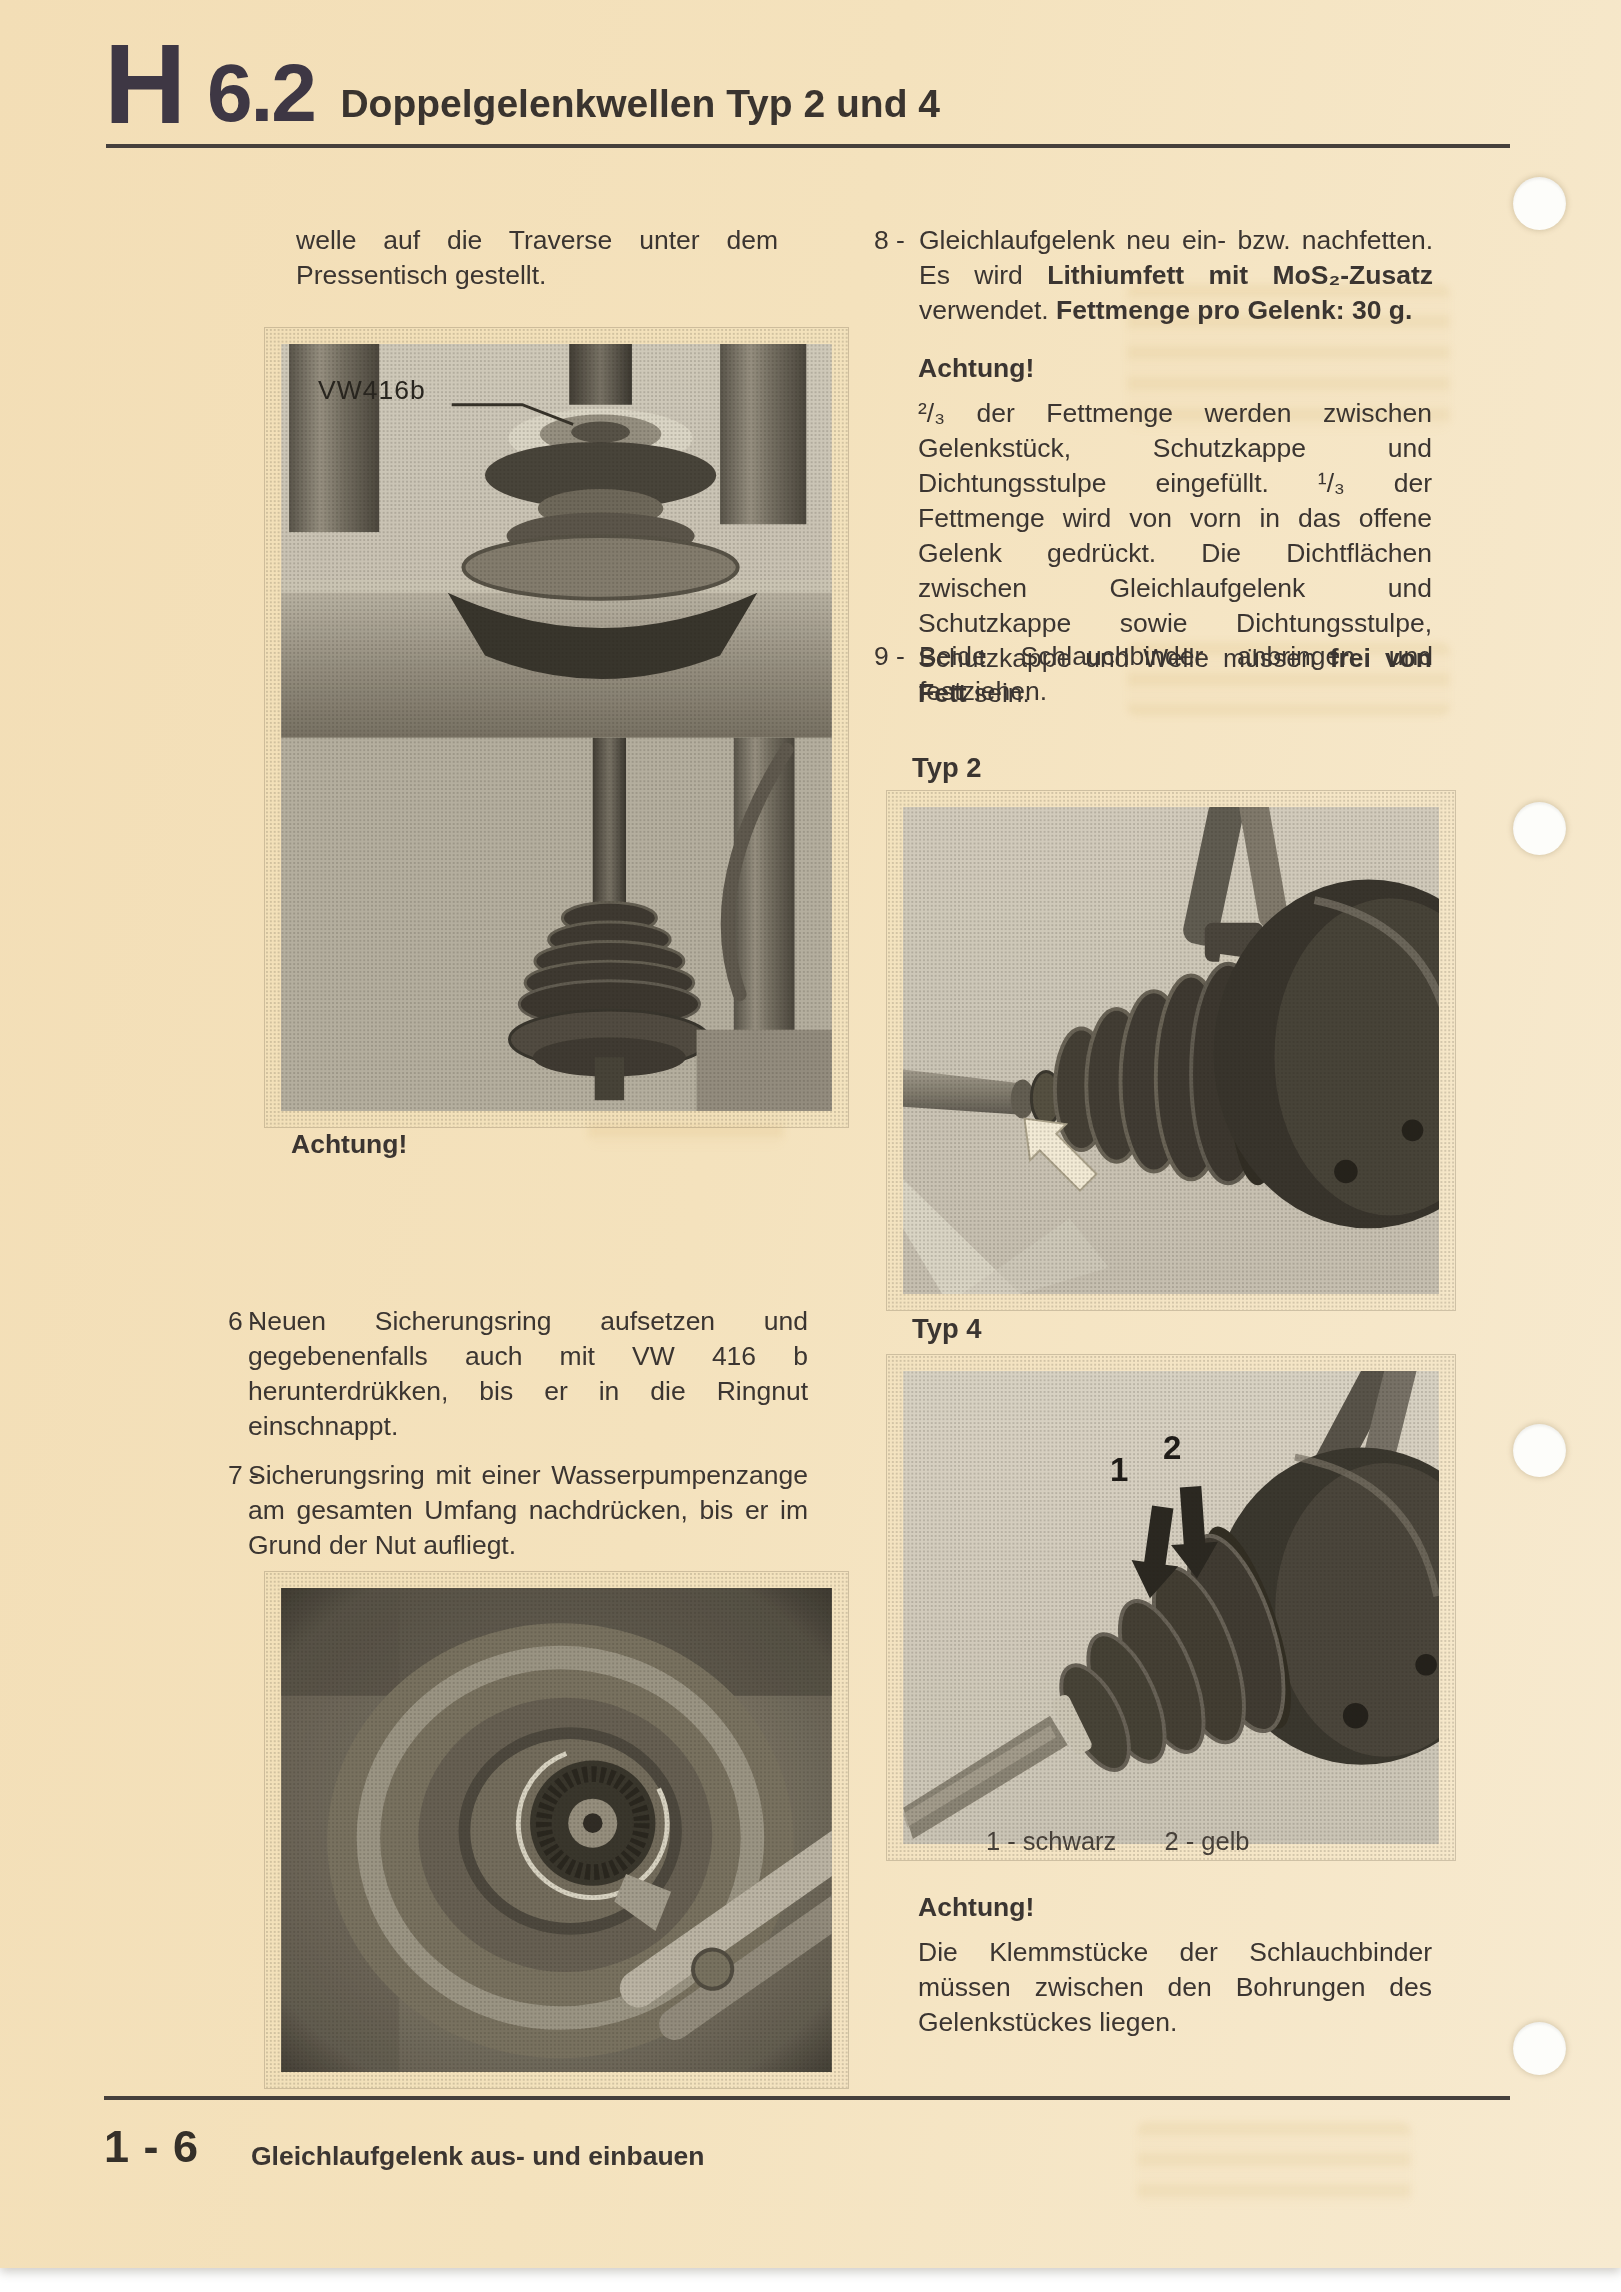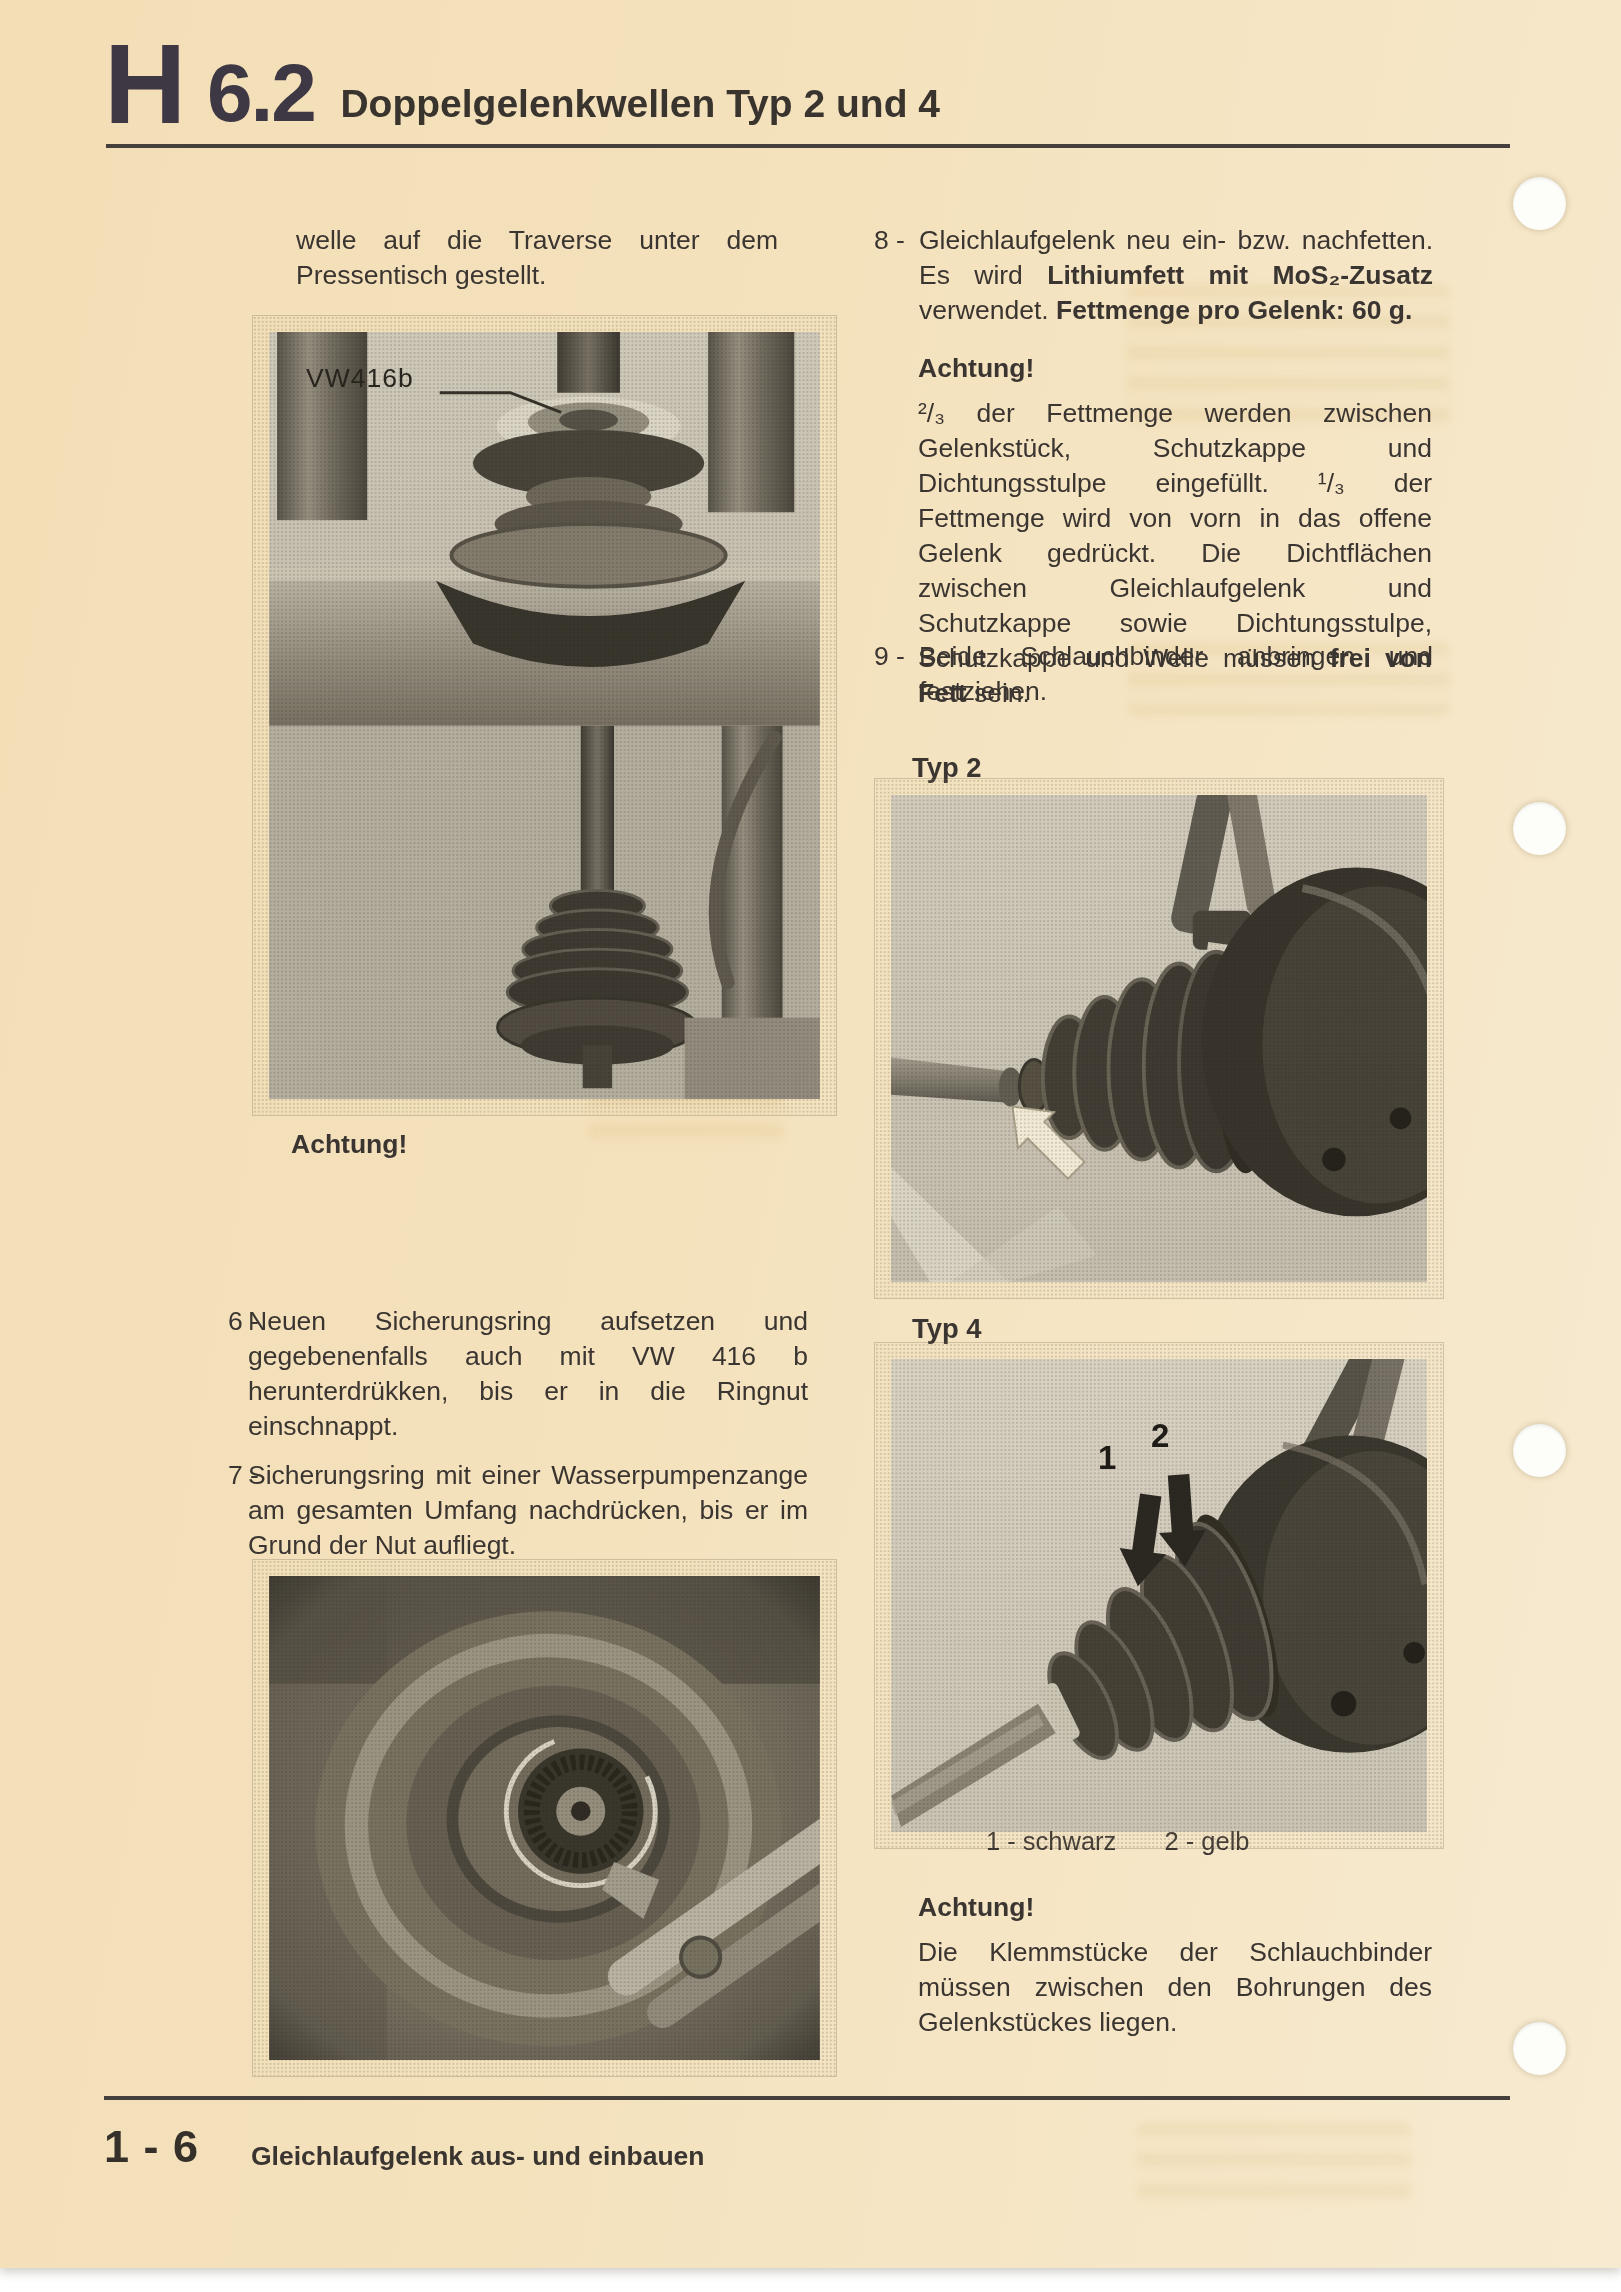--- a/index.html
+++ b/index.html
@@ -42,21 +42,21 @@
   .typ2{left:912px;top:735px;}
   .typ4{left:912px;top:1296px;}
   .caption{position:absolute;left:986px;top:1827px;font-size:25.5px;color:#3b3531;}
   .caption .cap-gap{margin-left:41px;}
   .a3{left:918px;top:1892px;}
   .w3{position:absolute;left:918px;top:1935px;width:514px;}
   
   .ftr-num{position:absolute;left:104px;top:2121px;font-size:45px;font-weight:bold;color:#353029;letter-spacing:1px;}
   .ftr-title{position:absolute;left:251px;top:2141px;font-size:26.5px;font-weight:bold;color:#3b3531;}
   
-  .photo{position:absolute;margin:0;padding:16px;box-shadow:0 0 0 1px rgba(90,78,58,0.25);}
+  .photo{position:absolute;margin:12px;padding:16px;box-shadow:0 0 0 1px rgba(90,78,58,0.25);}
   .photo svg{display:block;width:100%;height:100%;}
   .photo::before{content:"";position:absolute;inset:0;background:rgba(243,222,180,0.07);pointer-events:none;z-index:2;}
   .photo::after{content:"";position:absolute;inset:0;z-index:3;pointer-events:none;
     background-image:radial-gradient(rgba(35,30,20,0.16) 1px,rgba(0,0,0,0) 1.2px);
     background-size:3.9px 3.9px;}
   .photo1{left:253px;top:316px;width:551px;height:767px;}
   .photo2{left:253px;top:1560px;width:551px;height:484px;}
   .photo3{left:875px;top:779px;width:536px;height:487px;}
   .photo4{left:875px;top:1343px;width:536px;height:473px;}
   .photo-label{position:absolute;left:53px;top:47px;z-index:4;font-size:26.5px;color:#28251f;letter-spacing:1px;}
@@ -193,21 +193,21 @@
         <rect x="372" y="382" width="300" height="32" rx="16" fill="#8b8578"></rect>
         <circle cx="452" cy="374" r="20" fill="#6e6959" stroke="#454138" stroke-width="4"></circle>
       </g>
       <polygon points="352,292 398,310 382,350 340,320" fill="#9d9789"></polygon>
       <rect width="562" height="494" fill="url(#p2vig)"></rect>
     </svg>
   </figure>
 
   <div class="step s8">
     <span class="step-num">8 -</span>
-    <p class="txt step-body"><span>Gleichlaufgelenk neu ein- bzw. nachfetten. Es wird </span><span style="font-weight: bold;">Lithiumfett mit MoS₂-Zusatz</span><span> verwendet. </span><span style="font-weight: bold;">Fettmenge pro Gelenk: 60 g.</span></p>
+    <p class="txt step-body"><span>Gleichlaufgelenk neu ein- bzw. nachfetten. Es wird </span><span style="font-weight: bold;">Lithiumfett mit MoS₂-Zusatz</span><span> verwendet. </span><span style="font-weight: bold;">Fettmenge pro Gelenk: 30 g.</span></p>
   </div>
 
   <h3 class="achtung a2">Achtung!</h3>
   <p class="txt w2"><span>²/₃ der Fettmenge werden zwischen Gelenkstück, Schutzkappe und Dichtungsstulpe eingefüllt. ¹/₃ der Fettmenge wird von vorn in das offene Gelenk gedrückt. Die Dichtflächen zwischen Gleichlaufgelenk und Schutzkappe sowie Dichtungsstulpe, Schutzkappe und Welle müssen </span><span style="font-weight: bold;">frei von Fett</span><span> sein.</span></p>
 
   <div class="step s9">
     <span class="step-num">9 -</span>
     <p class="txt step-body"><span>Beide Schlauchbinder anbringen und festziehen.</span></p>
   </div>
 

